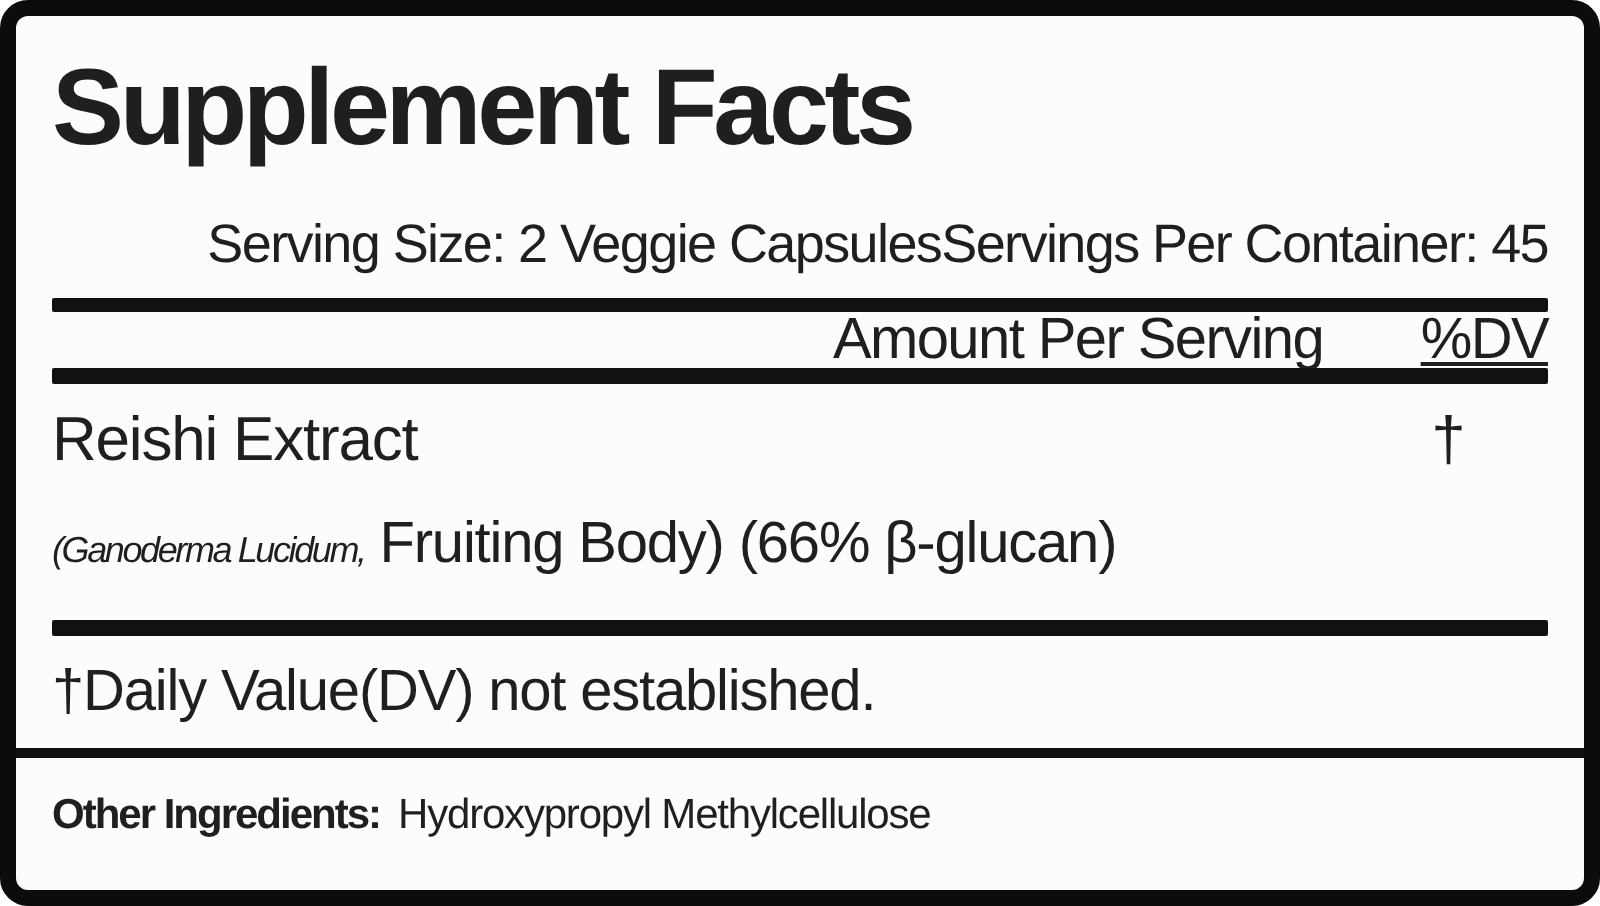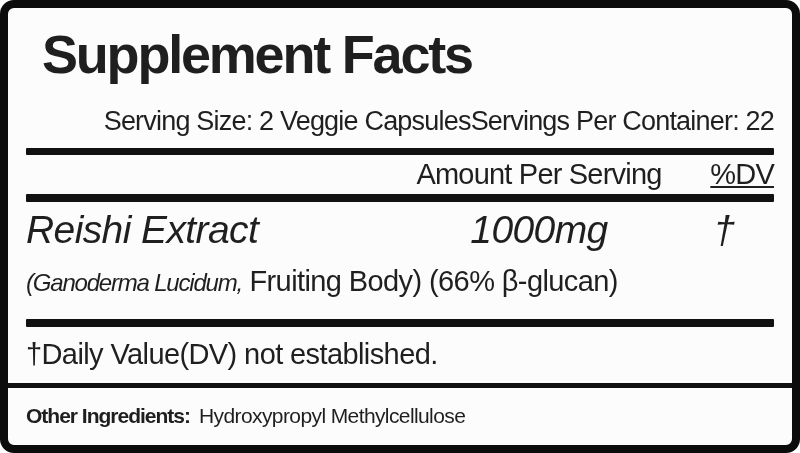--- a/index.html
+++ b/index.html
@@ -18,45 +18,45 @@
     background:var(--background);
     border:8px solid var(--border);
     border-radius:14px;
     color:var(--text);
     display:flex; flex-direction:column;
     overflow:hidden;
   }
   .title-row{
     height:88px; padding:14px 18px 0 18px;
     font-size:54px; font-weight:700; letter-spacing:-2.2px;
-    line-height:1.2; white-space:nowrap;margin-left:16px;
+    line-height:1.2; white-space:nowrap;
   }
   .serving-row{
     height:53px; padding:0 18px;
     display:flex; justify-content:flex-end; align-items:center;
     font-size:27px; letter-spacing:-0.8px; white-space:nowrap;
   }
   .bar{ height:7px; background:var(--bar); margin:0 18px; border-radius:1px; }
   .bar.thick{ height:8px; }
   .divider-full{ height:5px; background:var(--bar); }
   .cols{ display:flex; align-items:center; padding:0 18px; white-space:nowrap; }
   .col-name{ flex:1; text-align:left; }
   .col-amount{ width:270px; text-align:center; }
   .col-dv{ width:100px; }
-  .header-row{ height:40px; font-size:29px; letter-spacing:-0.8px; }
+  .header-row{ height:28px; font-size:29px; letter-spacing:-0.8px; }
   .header-row .col-dv{ text-align:right;text-decoration:underline; }
-  .ingredient-row{ height:56px; font-size:39px; letter-spacing:-0.6px;font-style:italic; }
+  .ingredient-row{ height:56px; font-size:31px; letter-spacing:-0.6px; }
   .ingredient-row .col-dv{ text-align:center; }
   .ingredient-detail{
     height:62px; padding:0 18px 14px 18px;
     display:flex; align-items:center;
     font-size:29px; letter-spacing:-0.6px; white-space:nowrap;
   }
   .ingredient-detail .latin{
-    font-style:italic; font-size:24px; letter-spacing:-1.2px;
+    font-style:italic; font-size:18px; letter-spacing:-1.2px;
   }
   .footnote-row{
     height:56px; padding:0 18px;
     display:flex; align-items:center;
     font-size:29px; letter-spacing:-0.6px; white-space:nowrap;
   }
   .other-row{
     height:58px; padding:0 18px;
     display:flex; align-items:center;
     font-size:21px; letter-spacing:-0.6px; white-space:nowrap;
@@ -65,36 +65,35 @@
 </style>
 </head>
 <body>
 
 <div class="label">
 
   <div class="title-row">Supplement Facts</div>
 
   <div class="serving-row">
     <span>Serving Size: 2 Veggie Capsules</span>
-    <span>Servings Per Container: 22</span>
+    <span>Servings Per Container: 45</span>
   </div>
 
   <div class="bar"></div>
 
   <div class="cols header-row">
     <span class="col-name"></span>
     <span class="col-amount">Amount Per Serving</span>
     <span class="col-dv">%DV</span>
   </div>
 
   <div class="bar thick"></div>
 
   <div class="cols ingredient-row">
     <span class="col-name">Reishi Extract</span>
-    <span class="col-amount">1000mg</span>
     <span class="col-dv">†</span>
   </div>
 
   <div class="ingredient-detail">
     <span><span class="latin">(Ganoderma Lucidum,</span><span> Fruiting Body) (66% β-glucan)</span></span>
   </div>
 
   <div class="bar thick"></div>
 
   <div class="footnote-row">

